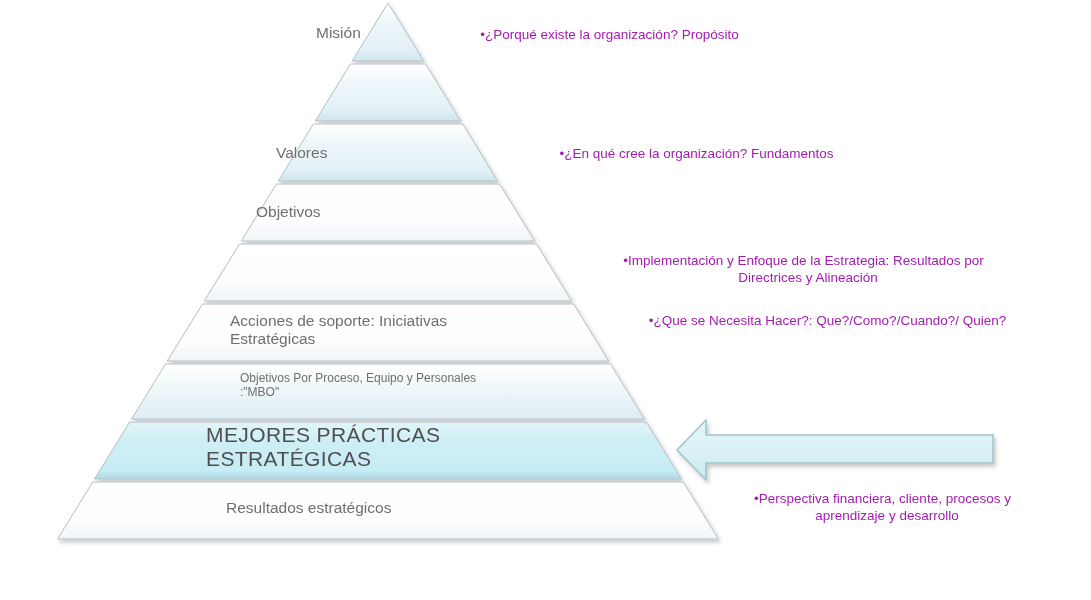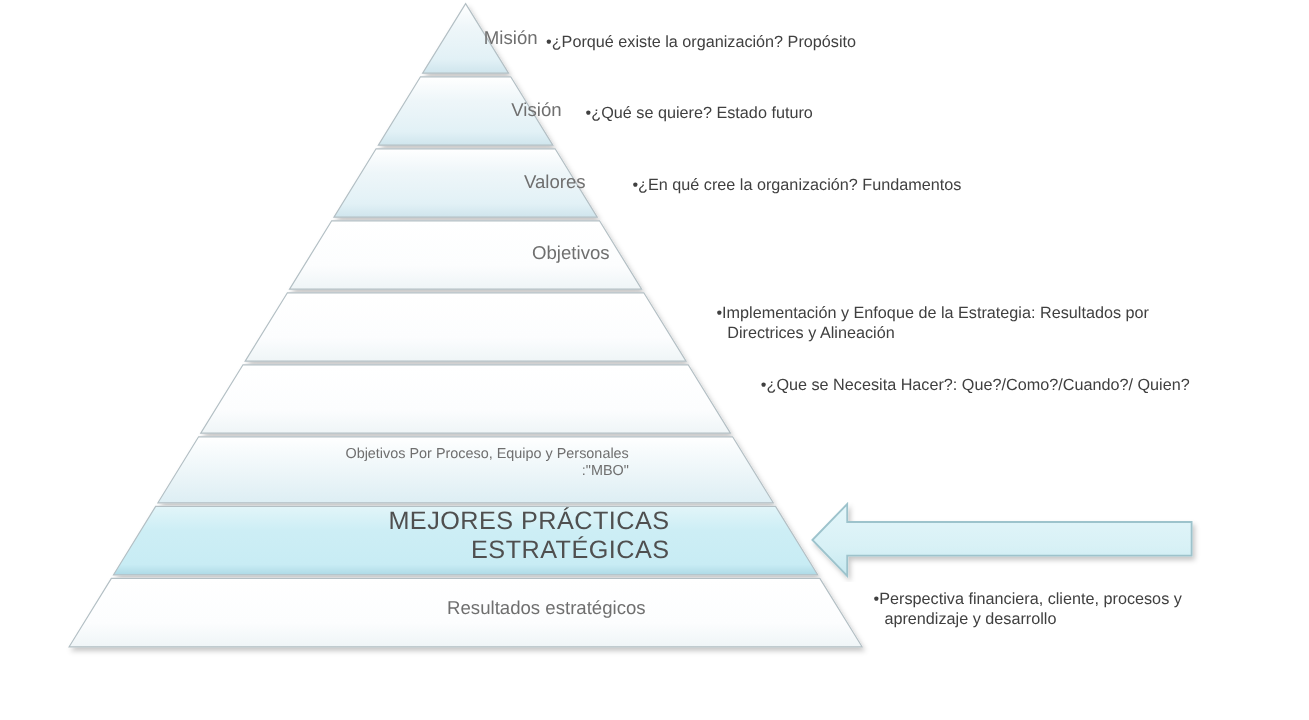--- a/index.html
+++ b/index.html
@@ -6,37 +6,37 @@
   .canvas{
     position:relative;
     width:1091px;height:600px;
     background:#ffffff;
     overflow:hidden;
     font-family:"Liberation Sans","DejaVu Sans",sans-serif;
   }
   svg{position:absolute;left:0;top:0;}
   
   .lbl{
-    position:absolute;left:388px;transform:translateX(-50%);
-    text-align:right;color:#6f6f6f;font-size:15.5px;line-height:1.18;
+    position:absolute;left:376px;transform:translateX(-50%);
+    text-align:left;color:#6f6f6f;font-size:15.5px;line-height:1.18;
     white-space:normal;
   }
   .lbl1{top:24px;width:120px}
   .lbl2{top:84px;width:160px}
   .lbl3{top:144px;width:200px}
   .lbl4{top:203px;width:240px}
   .lbl5{top:252px;width:240px}
   .lbl6{top:312px;width:292px}
   .lbl7{top:371px;width:272px;font-size:12px}
   .lbl8{top:423px;width:340px;font-size:21px;line-height:1.12;color:#4f4f4f;letter-spacing:.4px}
   .lbl9{top:499px;width:300px}
   
   .ann{
-    position:absolute;color:#404040;font-size:13.5px;line-height:1.26;
-    padding-left:9px;text-indent:-9px;
+    position:absolute;color:#a21caf;font-size:13.5px;line-height:1.26;
+    padding-left:9px;text-indent:-9px;text-align:center;
   }
   .a1{left:455px;top:26px;width:300px}
   .a2{left:488px;top:85px;width:280px}
   .a3{left:527px;top:145px;width:330px}
   .a4{left:562px;top:204px;width:372px}
   .a5{left:597px;top:252px;width:404px}
   .a6{left:634px;top:312px;width:378px}
   .a7{left:673px;top:372px;width:340px}
   .a9{left:728px;top:490px;width:300px}
 </style>
@@ -90,27 +90,26 @@
       <path fill="url(#gStrong)" d="M129.7,422 L646.3,422 L681.4,479 L94.6,479 Z"></path>
       <path fill="url(#gWhite)" d="M92.8,482 L683.2,482 L718.4,539 L57.6,539 Z"></path>
     </g>
 
     <g filter="url(#ds)">
       <path fill="url(#gArrow)" stroke="#9dc3cc" stroke-width="1.5" d="M677,450 L706,420 L706,435 L993,435 L993,463 L706,463 L706,480 Z"></path>
     </g>
   </svg>
 
   <div class="lbl lbl1">Misión</div>
-  <div class="lbl lbl2">Visión</div>
   <div class="lbl lbl3">Valores</div>
   <div class="lbl lbl4">Objetivos</div>
+  <div class="lbl lbl6">Acciones de soporte: Iniciativas Estratégicas</div>
   <div class="lbl lbl7">Objetivos Por Proceso, Equipo y Personales :"MBO"</div>
   <div class="lbl lbl8">MEJORES PRÁCTICAS ESTRATÉGICAS</div>
   <div class="lbl lbl9">Resultados estratégicos</div>
 
   <div class="ann a1"><span>•</span><span>¿Porqué existe la organización? Propósito</span></div>
-  <div class="ann a2"><span>•</span><span>¿Qué se quiere? Estado futuro</span></div>
   <div class="ann a3"><span>•</span><span>¿En qué cree la organización? Fundamentos</span></div>
   <div class="ann a5"><span>•</span><span>Implementación y Enfoque de la Estrategia: Resultados por Directrices y Alineación</span></div>
   <div class="ann a6"><span>•</span><span>¿Que se Necesita Hacer?: Que?/Como?/Cuando?/ Quien?</span></div>
   <div class="ann a9"><span>•</span><span>Perspectiva financiera, cliente, procesos y aprendizaje y desarrollo</span></div>
 
 </div>
 
 </body></html>

